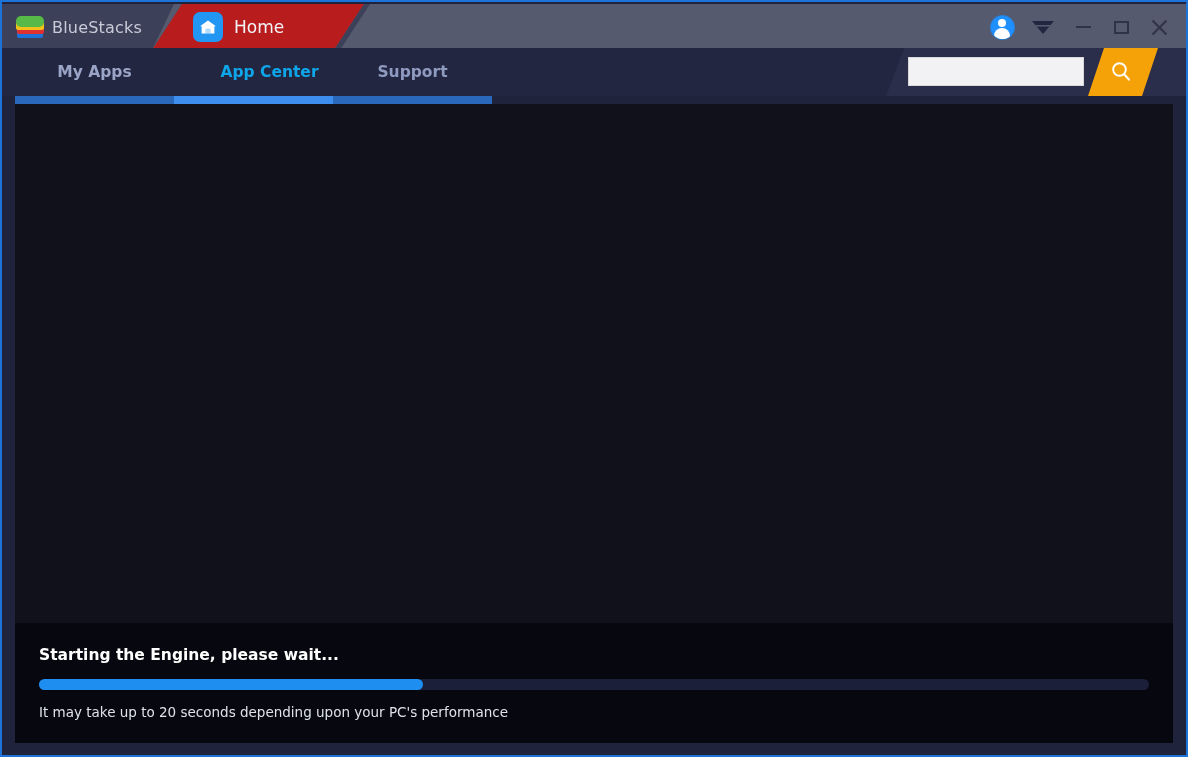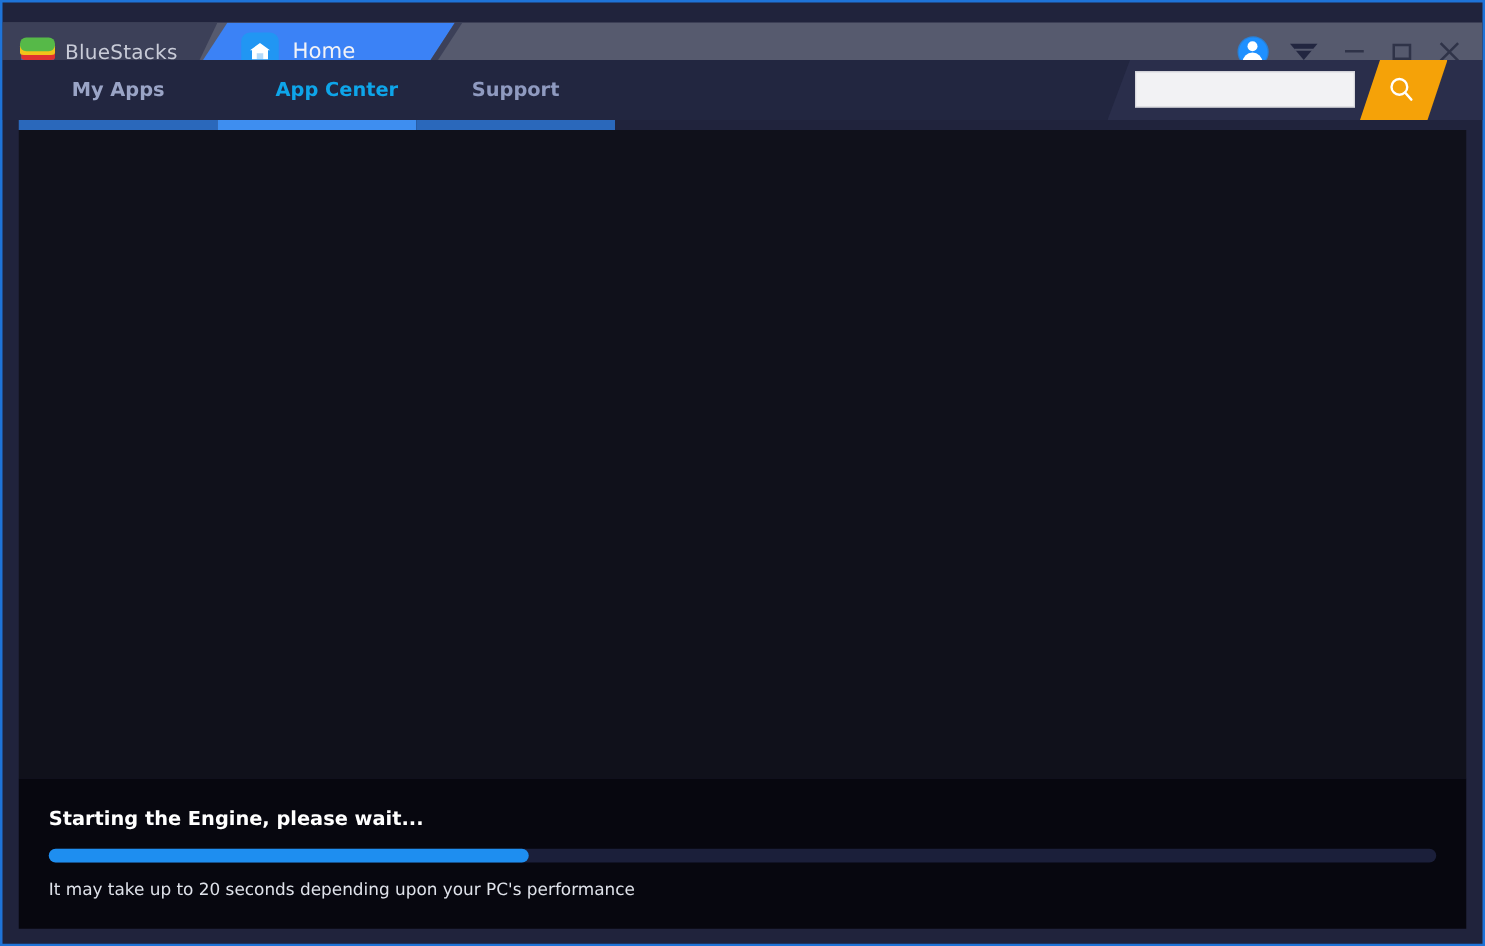--- a/index.html
+++ b/index.html
@@ -23,21 +23,21 @@
     height: 757px;
     box-sizing: border-box;
     border: 2px solid #1e73d8;
     background: #20233c;
     overflow: hidden;
   }
 
   
   #title-bar {
     position: absolute;
-    left: 0; top: 16px;
+    left: 0; top: 2px;
     width: 1184px;
     height: 46px;
     background: #565a6e;
     overflow: hidden;
   }
 
   .tab-shape {
     position: absolute;
     top: 0;
     height: 46px;
@@ -63,21 +63,21 @@
   #brand-label {
     color: #c9ccd8;
     font-size: 16px;
     letter-spacing: .2px;
   }
 
   
   #home-tab {
     left: 150px;
     width: 212px;
-    background: #3b82f6;
+    background: #b91c1c;
     clip-path: polygon(30px 0, 212px 0, 182px 46px, 0 46px);
     padding-left: 41px;
     box-sizing: border-box;
   }
   #home-icon {
     width: 30px; height: 30px;
     border-radius: 7px;
     background: #2196f3;
     flex: 0 0 auto;
     margin-right: 11px;

